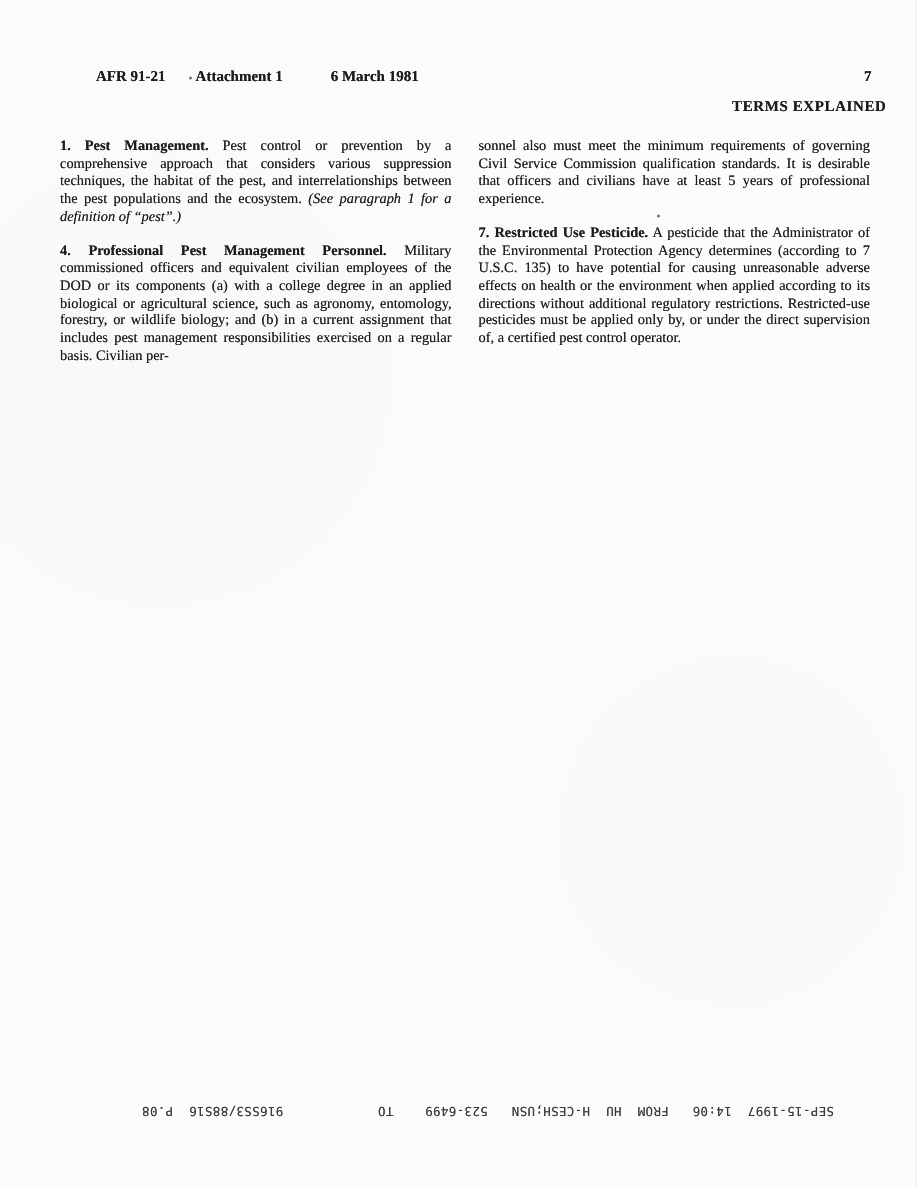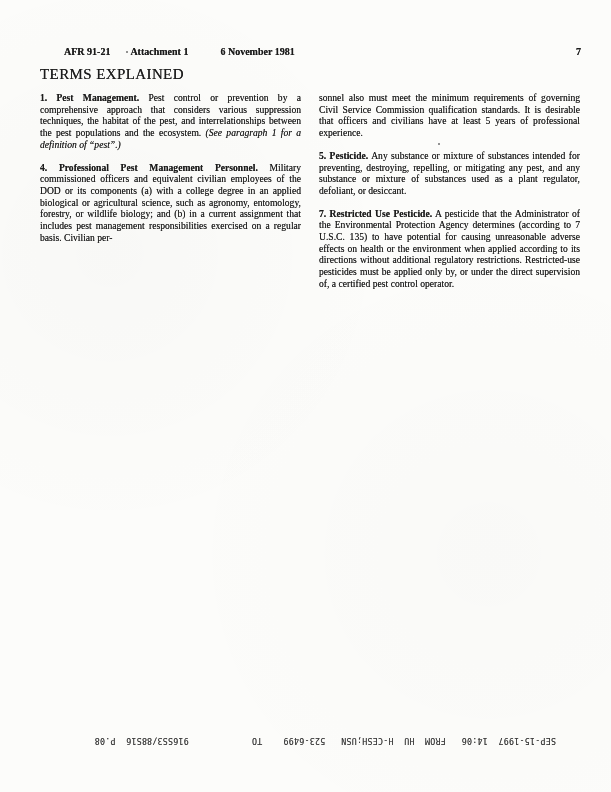--- a/index.html
+++ b/index.html
@@ -24,21 +24,21 @@
     position:absolute;top:46px;left:64px;right:30px;
     display:flex;align-items:baseline;
     font-weight:bold;font-size:10px;
     text-shadow:0 0 .35px rgba(0,0,0,.75);
   }
   .header .seg1{margin-right:20px;}
   .header .seg2{margin-right:32px;}
   .page-num{margin-left:auto;}
   .title{
     position:absolute;top:66px;left:40px;right:20px;
-    text-align:left;font-weight:normal;font-size:15px;
+    text-align:right;font-weight:bold;font-size:10px;
     letter-spacing:.4px;
     text-shadow:0 0 .35px rgba(0,0,0,.75);
   }
   .columns{
     position:absolute;top:92px;left:40px;right:31px;
     display:grid;grid-template-columns:1fr 1fr;column-gap:18px;
     font-size:9.6px;line-height:11.7px;
     text-align:justify;
     text-shadow:0 0 .3px rgba(0,0,0,.65);
   }
@@ -59,34 +59,33 @@
 </style>
 </head>
 <body>
 
 <div class="page">
   <div class="scan-texture"></div>
 
   <div class="header">
     <span class="seg1">AFR 91-21</span>
     <span class="seg2">Attachment 1</span>
-    <span class="seg3">6 November 1981</span>
+    <span class="seg3">6 March 1981</span>
     <span class="page-num">7</span>
   </div>
 
   <div class="title">TERMS EXPLAINED</div>
 
   <div class="columns">
     <div class="col">
       <p><b class="term">1. Pest Management.</b> <span>Pest control or prevention by a comprehensive approach that considers various suppression techniques, the habitat of the pest, and interrelationships between the pest populations and the ecosystem.</span> <i class="note">(See paragraph 1 for a definition of “pest”.)</i></p>
       <p><b class="term">4. Professional Pest Management Personnel.</b> <span>Military commissioned officers and equivalent civilian employees of the DOD or its components (a) with a college degree in an applied biological or agricultural science, such as agronomy, entomology, forestry, or wildlife biology; and (b) in a current assignment that includes pest management responsibilities exercised on a regular basis. Civilian per-</span></p>
     </div>
     <div class="col">
       <p><span>sonnel also must meet the minimum requirements of governing Civil Service Commission qualification standards. It is desirable that officers and civilians have at least 5 years of professional experience.</span></p>
-      <p><b class="term">5. Pesticide.</b> <span>Any substance or mixture of substances intended for preventing, destroying, repelling, or mitigating any pest, and any substance or mixture of substances used as a plant regulator, defoliant, or desiccant.</span></p>
       <p><b class="term">7. Restricted Use Pesticide.</b> <span>A pesticide that the Administrator of the Environmental Protection Agency determines (according to 7 U.S.C. 135) to have potential for causing unreasonable adverse effects on health or the environment when applied according to its directions without additional regulatory restrictions. Restricted-use pesticides must be applied only by, or under the direct supervision of, a certified pest control operator.</span></p>
     </div>
   </div>
 
   <div class="fax-line">SEP-15-1997&nbsp;&nbsp;14:06&nbsp;&nbsp;&nbsp;FROM&nbsp;&nbsp;HU&nbsp;&nbsp;H-CESH;USN&nbsp;&nbsp;&nbsp;523-6499&nbsp;&nbsp;&nbsp;&nbsp;TO&nbsp;&nbsp;&nbsp;&nbsp;&nbsp;&nbsp;&nbsp;&nbsp;&nbsp;&nbsp;&nbsp;&nbsp;916SS3/88S16&nbsp;&nbsp;P.08</div>
 
   <div class="speck speck-a"></div>
   <div class="speck speck-b"></div>
 </div>
 

